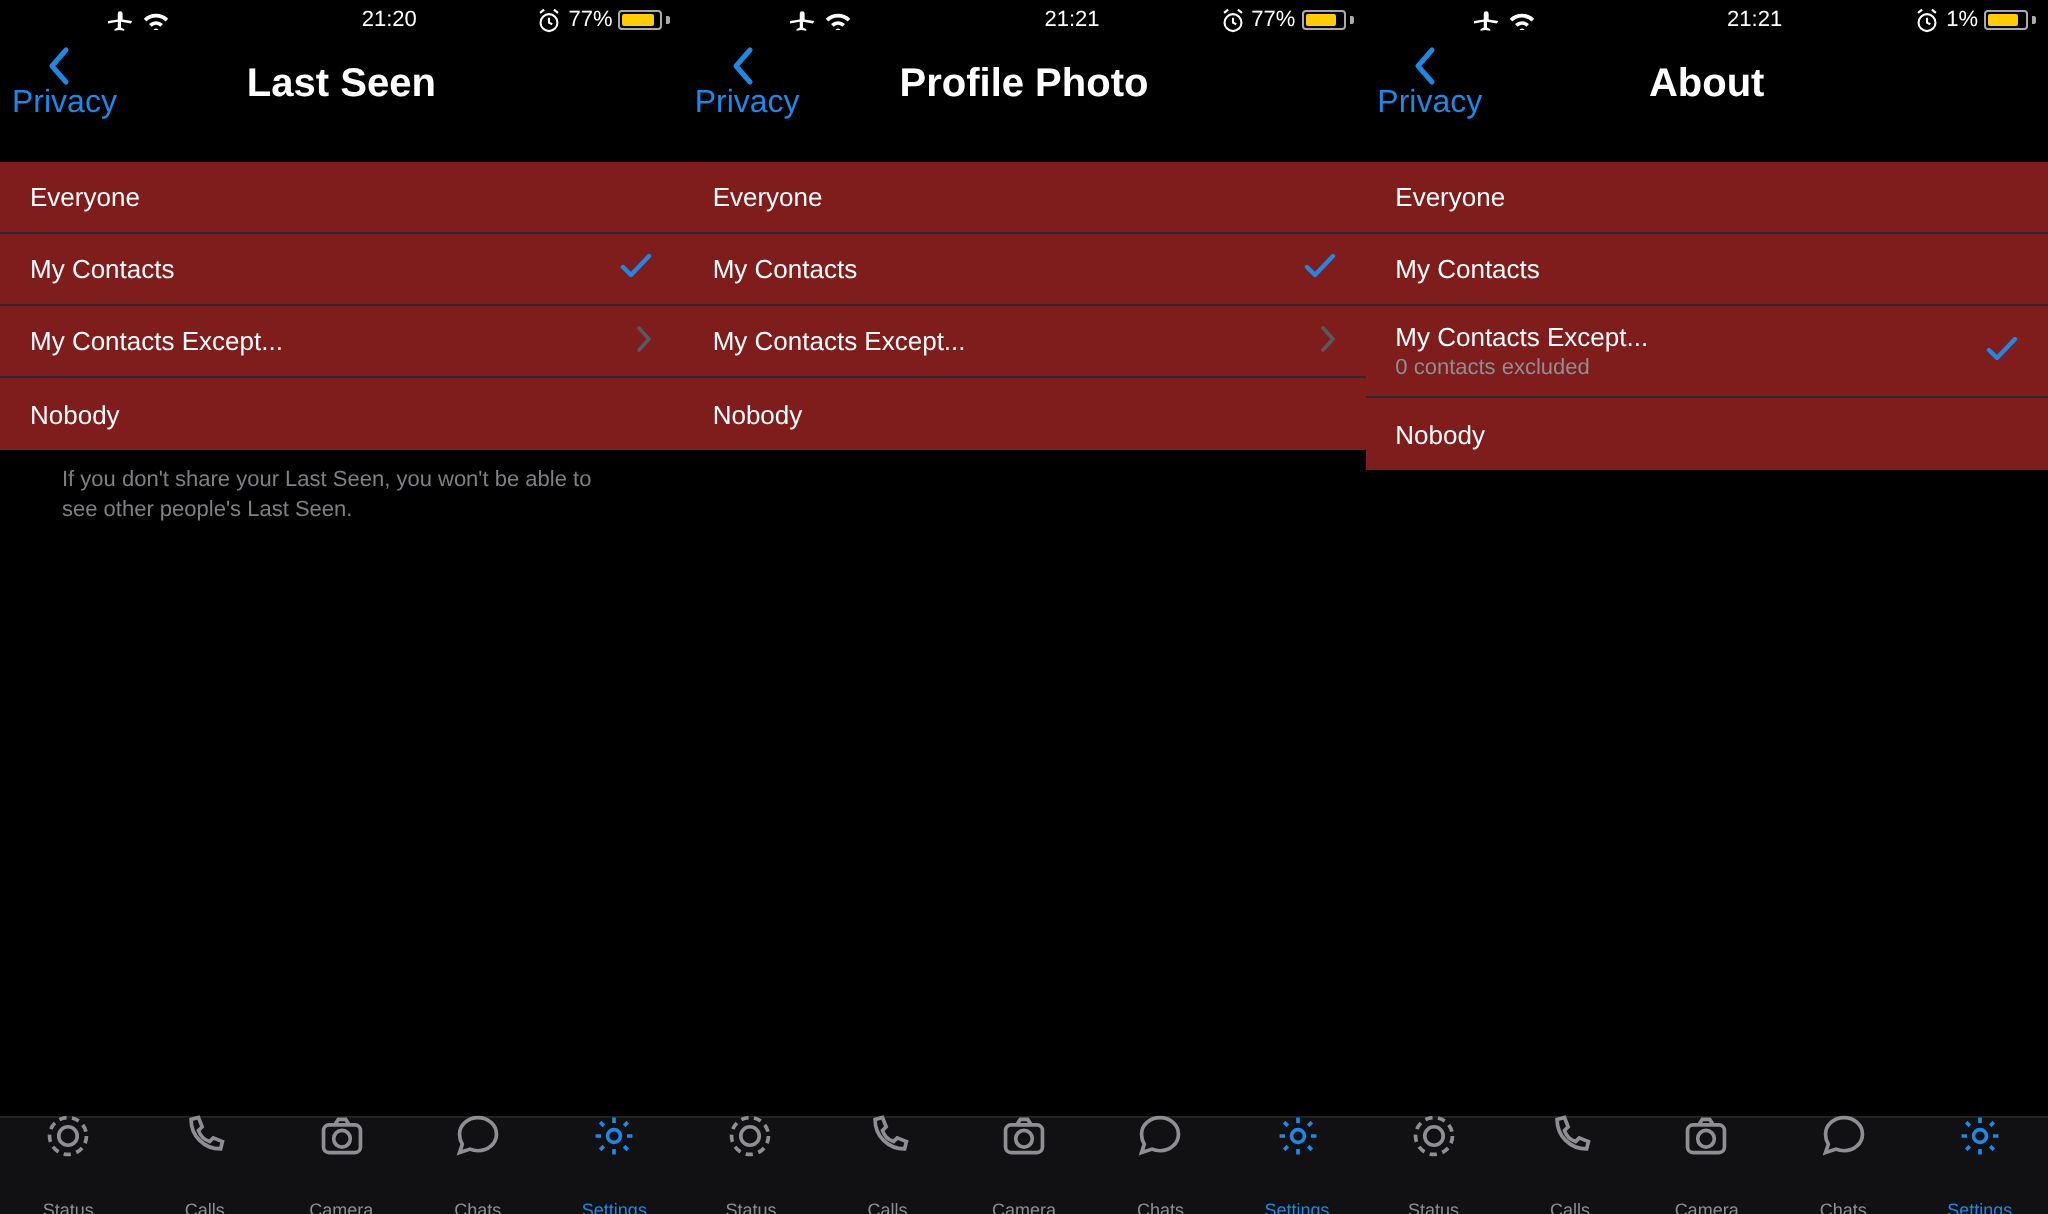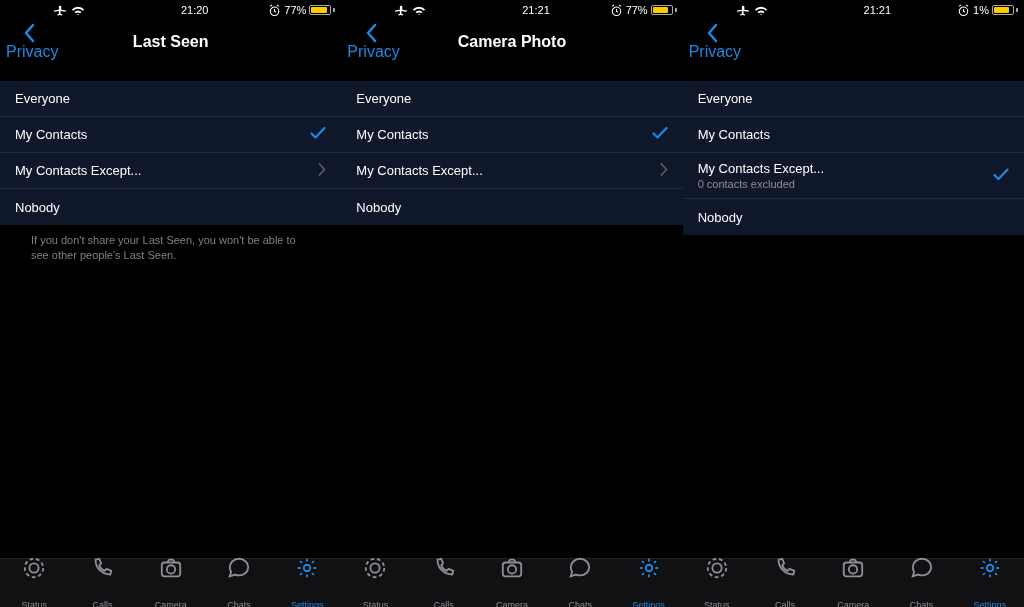--- a/index.html
+++ b/index.html
@@ -9,23 +9,23 @@
   .sb-left{display:flex;align-items:center;gap:4px;}
   .sb-center{position:absolute;left:0;right:0;text-align:center;pointer-events:none;}
   .sb-right{margin-left:auto;display:flex;align-items:center;gap:3px;}
   .battery{display:inline-flex;align-items:center;gap:2px;}
   .battery-body{width:22px;height:10px;border:1px solid #aaa;border-radius:2px;position:relative;}
   .battery-fill{position:absolute;left:1px;top:1px;bottom:1px;background:#ffcc00;border-radius:1px;}
   .battery-tip{width:2px;height:4px;background:#aaa;border-radius:0 1px 1px 0;}
   .nav{height:44px;display:flex;align-items:center;position:relative;background:#000;}
   .back{display:flex;align-items:center;color:#1e88e5;font-size:16px;padding-left:6px;cursor:pointer;flex-direction:column;}
   .back svg{width:14px;height:20px;margin-right:4px;}
-  .title{position:absolute;left:0;right:0;text-align:center;color:#fff;font-size:16px;font-weight:600;pointer-events:none;}
+  .title{position:absolute;left:0;right:0;text-align:center;color:#fff;font-size:20px;font-weight:600;pointer-events:none;}
   .spacer{height:17px;background:#000;}
-  .list{background:#0f172a;}
+  .list{background:#7f1d1d;}
   .row{height:36px;display:flex;align-items:center;padding:0 15px;border-bottom:1px solid #2a2a2c;color:#fff;font-size:13px;cursor:pointer;position:relative;}
   .row:last-child{border-bottom:none;}
   .row-sub{height:46px;flex-direction:column;align-items:flex-start;justify-content:center;}
   .row-sub .sub{font-size:11px;color:#8e8e93;margin-top:2px;}
   .check{margin-left:auto;color:#1e88e5;}
   .check svg{width:16px;height:14px;}
   .chevr{margin-left:auto;color:#5a5a5e;}
   .chevr svg{width:8px;height:13px;}
   .row-right{position:absolute;right:15px;top:50%;transform:translateY(-50%);}
   .footer-note{padding:8px 31px;color:#808084;font-size:11px;line-height:1.35;}
@@ -170,21 +170,21 @@
         </span>
       </div>
     </div>
     <div class="nav">
       <div class="back">
         <svg viewBox="0 0 12 20" fill="none" stroke="currentColor" stroke-width="2.5" stroke-linecap="round" stroke-linejoin="round">
           <path d="M9 2l-7 8 7 8"></path>
         </svg>
         <span>Privacy</span>
       </div>
-      <div class="title">Camera Photo</div>
+      <div class="title">Profile Photo</div>
     </div>
     <div class="spacer"></div>
     <div class="watermark" style="top: 158px;">WABETAINFO</div>
     <div class="list">
       <div class="row">
         <span>Everyone</span>
       </div>
       <div class="row">
         <span>My Contacts</span>
         <span class="check"><svg viewBox="0 0 16 14" fill="none" stroke="currentColor" stroke-width="2.2" stroke-linecap="round" stroke-linejoin="round">
@@ -269,20 +269,21 @@
         </span>
       </div>
     </div>
     <div class="nav">
       <div class="back">
         <svg viewBox="0 0 12 20" fill="none" stroke="currentColor" stroke-width="2.5" stroke-linecap="round" stroke-linejoin="round">
           <path d="M9 2l-7 8 7 8"></path>
         </svg>
         <span>Privacy</span>
       </div>
+      <div class="title">About</div>
     </div>
     <div class="spacer"></div>
     <div class="watermark" style="top: 158px;">WABETAINFO</div>
     <div class="list">
       <div class="row">
         <span>Everyone</span>
       </div>
       <div class="row">
         <span>My Contacts</span>
       </div>

